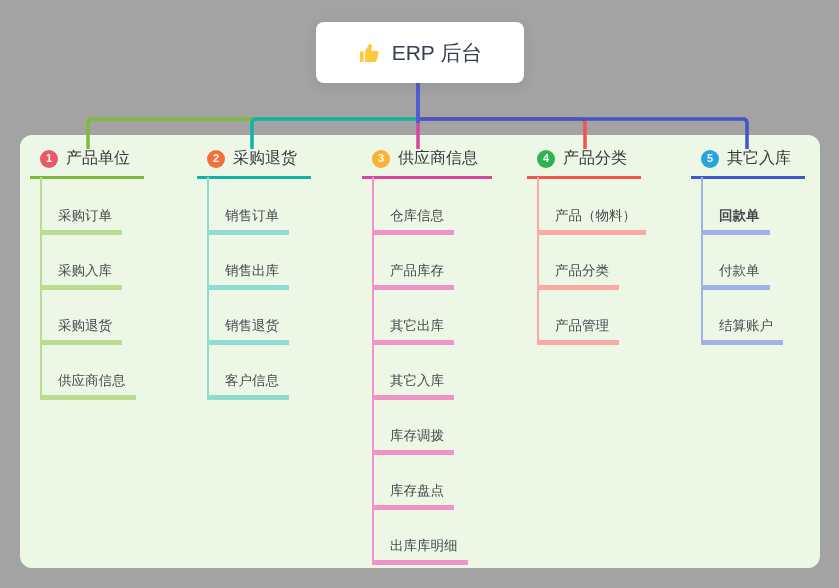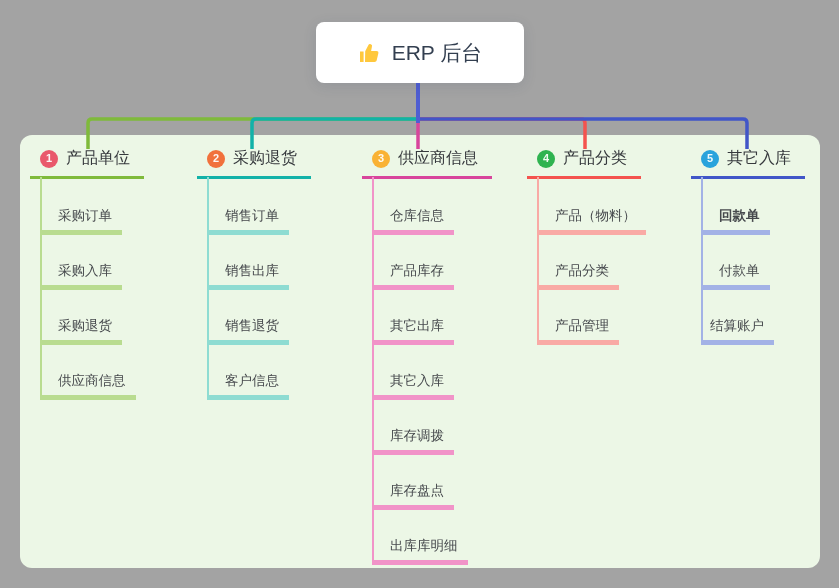--- a/index.html
+++ b/index.html
@@ -66,14 +66,14 @@
         <span class="badge" style="background: rgb(249, 178, 52);">3</span>
         <span>供应商信息</span>
       </div><div class="vline" style="background: rgb(241, 147, 200); height: 383px;"></div><div class="child" style="top: 64px; border-bottom-color: rgb(241, 147, 200);">仓库信息</div><div class="child" style="top: 119px; border-bottom-color: rgb(241, 147, 200);">产品库存</div><div class="child" style="top: 174px; border-bottom-color: rgb(241, 147, 200);">其它出库</div><div class="child" style="top: 229px; border-bottom-color: rgb(241, 147, 200);">其它入库</div><div class="child" style="top: 284px; border-bottom-color: rgb(241, 147, 200);">库存调拨</div><div class="child" style="top: 339px; border-bottom-color: rgb(241, 147, 200);">库存盘点</div><div class="child" style="top: 394px; border-bottom-color: rgb(241, 147, 200);">出库库明细</div></div>
     <div class="branch" style="left: 527px;"><div class="branch-title" style="border-bottom-color: rgb(244, 83, 78);">
         <span class="badge" style="background: rgb(47, 179, 80);">4</span>
         <span>产品分类</span>
       </div><div class="vline" style="background: rgb(249, 170, 165); height: 163px;"></div><div class="child" style="top: 64px; border-bottom-color: rgb(249, 170, 165);">产品（物料）</div><div class="child" style="top: 119px; border-bottom-color: rgb(249, 170, 165);">产品分类</div><div class="child" style="top: 174px; border-bottom-color: rgb(249, 170, 165);">产品管理</div></div>
     <div class="branch" style="left: 691px;"><div class="branch-title" style="border-bottom-color: rgb(65, 86, 200);">
         <span class="badge" style="background: rgb(41, 163, 220);">5</span>
         <span>其它入库</span>
-      </div><div class="vline" style="background: rgb(163, 178, 230); height: 163px;"></div><div class="child" style="top: 64px; border-bottom-color: rgb(163, 178, 230); font-weight: bold;">回款单</div><div class="child" style="top: 119px; border-bottom-color: rgb(163, 178, 230);">付款单</div><div class="child" style="top: 174px; border-bottom-color: rgb(163, 178, 230); padding-left: 9px;">结算账户</div></div>
+      </div><div class="vline" style="background: rgb(163, 178, 230); height: 163px;"></div><div class="child" style="top: 64px; border-bottom-color: rgb(163, 178, 230); font-weight: bold;">回款单</div><div class="child" style="top: 119px; border-bottom-color: rgb(163, 178, 230);">付款单</div><div class="child" style="top: 174px; border-bottom-color: rgb(163, 178, 230);">结算账户</div></div>
   </div>
 
 </body></html>

